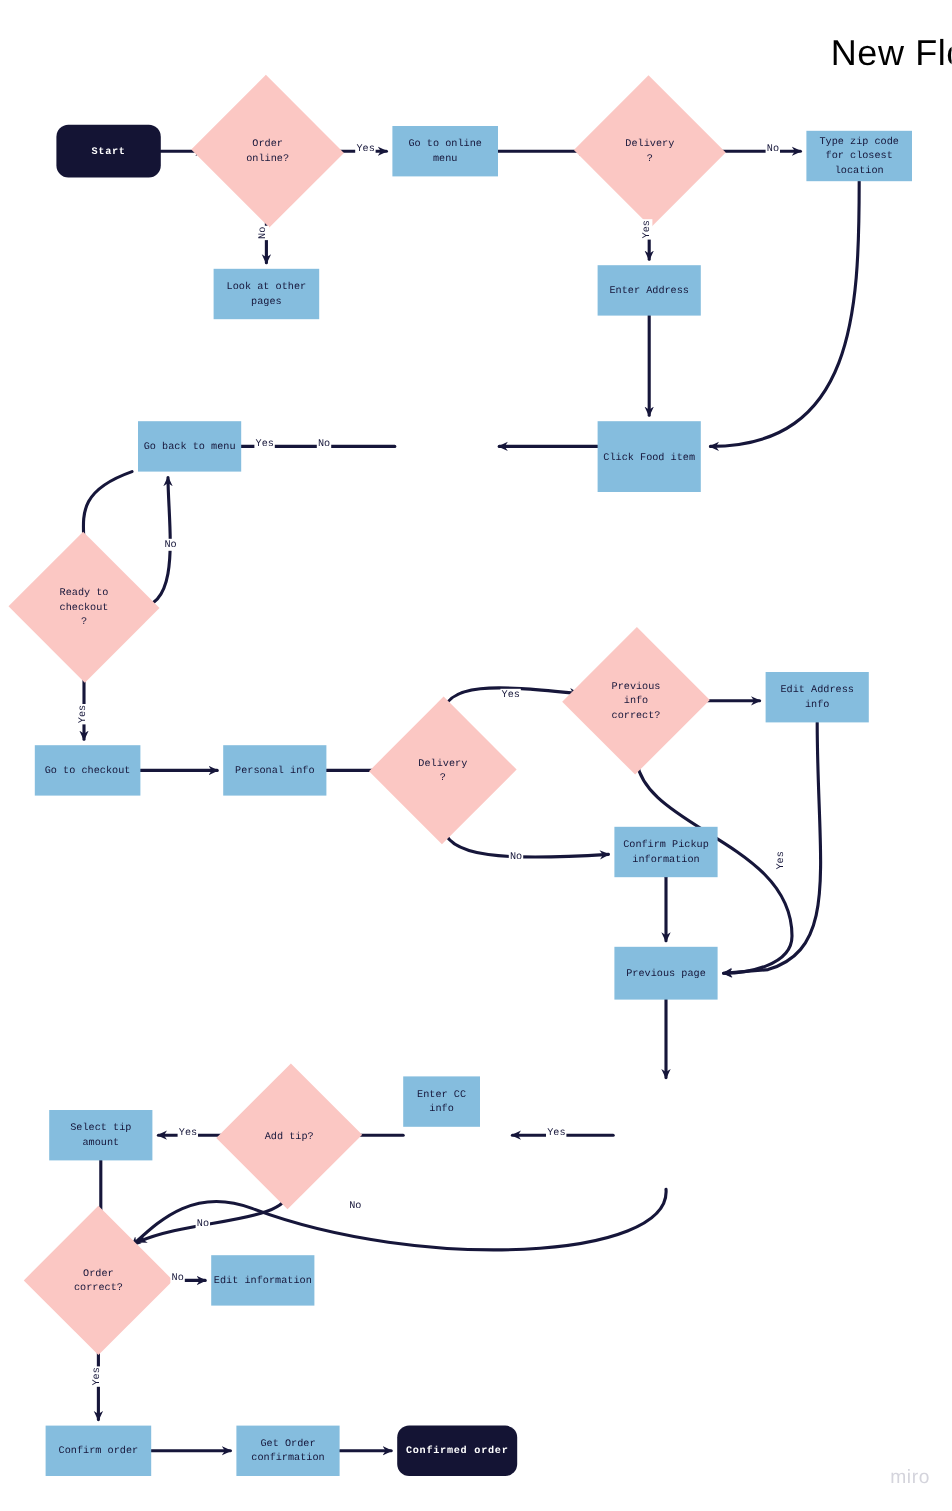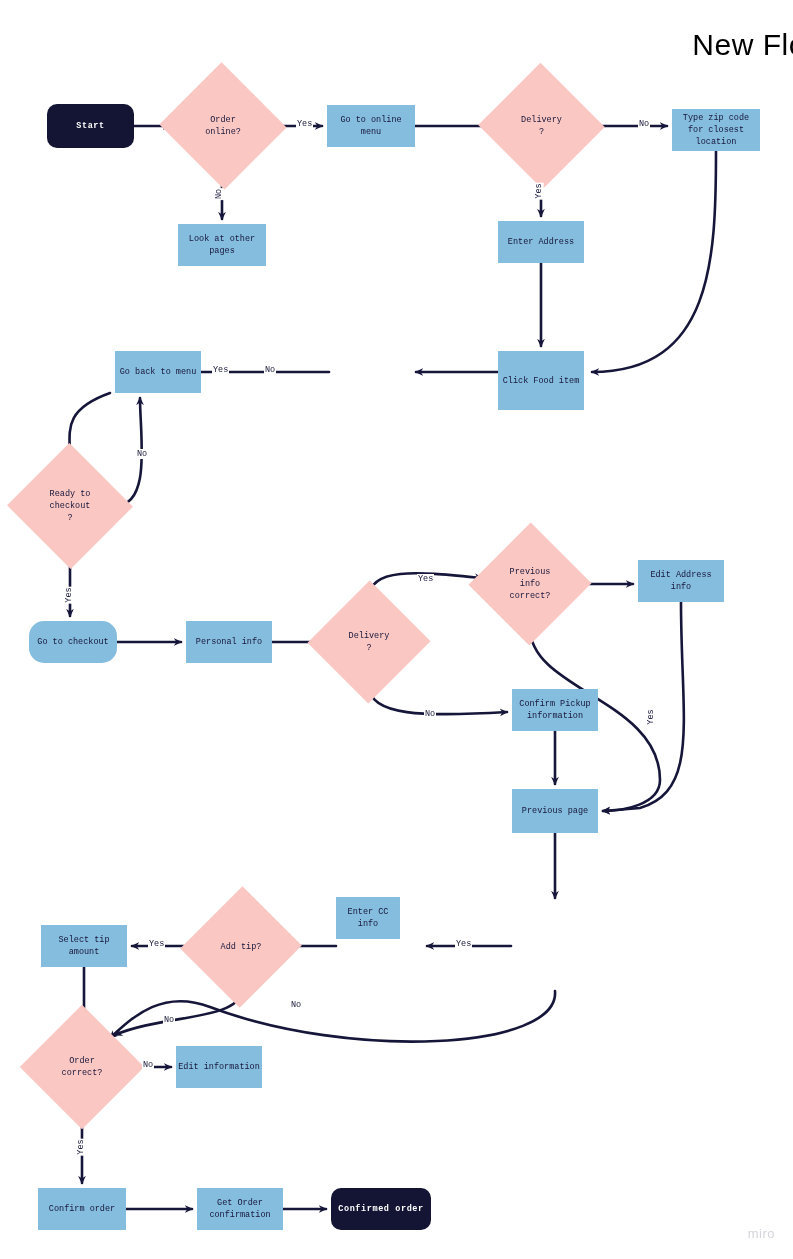--- a/index.html
+++ b/index.html
@@ -90,21 +90,21 @@
   }
   .edge-label.rot {
     transform: rotate(-90deg);
     transform-origin: center center;
   }
   .watermark {
     position: absolute;
     right: 18px;
     bottom: 18px;
     font-family: "Liberation Sans", "DejaVu Sans", sans-serif;
-    font-size: 13px;
+    font-size: 16px;
     color: #d4d4dc;
     letter-spacing: 0.5px;
   }
 </style>
 </head>
 <body>
 
 <div id="canvas">
 
   <div class="title">New Flow</div>
@@ -201,21 +201,21 @@
     <span>Go back to menu</span>
   </div>
 
   <div class="node decision" style="left:25px;top:462px;width:90px;height:88px;">
     <span class="diamond-shape"></span>
     <span class="diamond-label">Ready to
 checkout
 ?</span>
   </div>
 
-  <div class="node process" style="left:29px;top:621px;width:88px;height:42px;border-radius:15px;">
+  <div class="node process" style="left:29px;top:621px;width:88px;height:42px;">
     <span>Go to checkout</span>
   </div>
 
   <div class="node process" style="left:186px;top:621px;width:86px;height:42px;">
     <span>Personal info</span>
   </div>
 
   <div class="node decision" style="left:326px;top:598px;width:86px;height:88px;">
     <span class="diamond-shape"></span>
     <span class="diamond-label">Delivery

